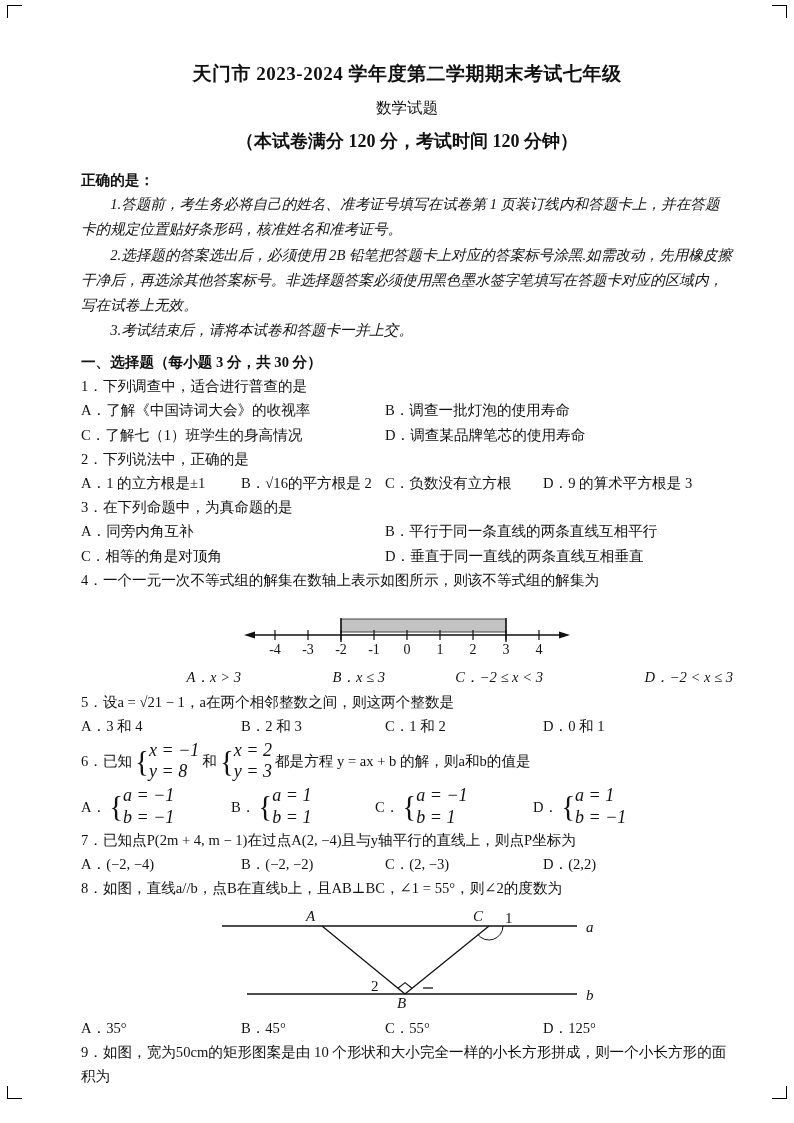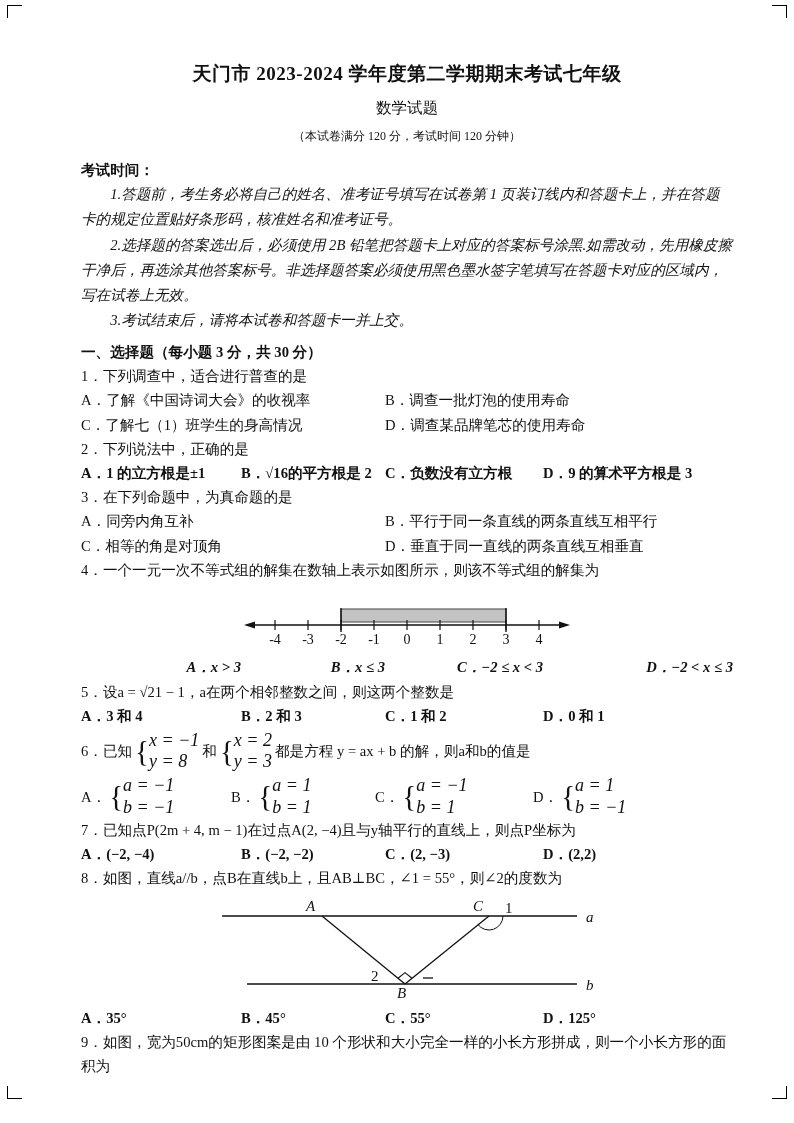--- a/index.html
+++ b/index.html
@@ -11,29 +11,29 @@
   .mark { position:absolute; width:14px; height:12px; border:0 solid #000; }
   .mark.tl { left:7px;  top:5px;    border-left-width:1.5px; border-top-width:1.5px; }
   .mark.tr { right:7px; top:5px;    border-right-width:1.5px; border-top-width:1.5px; }
   .mark.bl { left:7px;  bottom:24px; border-left-width:1.5px; border-bottom-width:1.5px; }
   .mark.br { right:7px; bottom:24px; border-right-width:1.5px; border-bottom-width:1.5px; }
 
   .content { position:absolute; left:72px; top:58px; width:652px; font-size:14.6px; line-height:1.66;margin-left:9px; }
 
   .title   { margin:0; text-align:center; font-size:19px; font-weight:700; letter-spacing:.5px; }
   .subject { margin:5px 0 0; text-align:center; font-size:15.5px; font-weight:400; }
-  .info    { margin-top:7px; text-align:center; font-size:12px; }
+  .info    { margin-top:7px; text-align:center; font-size:18px;font-weight:bold; }
 
   .notice-h { margin-top:11px; font-weight:700; }
   p.notice  { margin:0; text-indent:2em; line-height:1.72;font-style:italic; }
 
   .section-h { margin-top:7px; font-weight:700; }
 
   .stem { margin:0; }
-  .opts4 { display:grid; grid-template-columns:160px 144px 158px 1fr;font-weight:bold; }
+  .opts4 { display:grid; grid-template-columns:160px 144px 158px 1fr; }
   .opts2 { display:grid; grid-template-columns:304px 1fr; }
   .opts4 span, .opts2 span { white-space:nowrap; }
 
   .fig { text-align:center; margin:3px 0 1px; }
   svg text { font-family:"Liberation Serif","DejaVu Serif",serif; fill:#111; }
   .it { font-style:italic;text-align:right; }
 
   .q6stem { display:flex; align-items:center; flex-wrap:wrap; margin:2px 0; }
   .sys { display:inline-flex; align-items:center; margin:0 3px; }
   .brace { font-size:29px; line-height:1; display:inline-block; transform:scaleY(1.02); font-weight:400; }
@@ -49,21 +49,21 @@
   <div class="mark tr"></div>
   <div class="mark bl"></div>
   <div class="mark br"></div>
 
   <div class="content">
 
     <h1 class="title">天门市 2023-2024 学年度第二学期期末考试七年级</h1>
     <h2 class="subject">数学试题</h2>
     <div class="info">（本试卷满分 120 分，考试时间 120 分钟）</div>
 
-    <div class="notice-h">考试时间：</div>
+    <div class="notice-h">正确的是：</div>
     <p class="notice">1.答题前，考生务必将自己的姓名、准考证号填写在试卷第 1 页装订线内和答题卡上，并在答题卡的规定位置贴好条形码，核准姓名和准考证号。</p>
     <p class="notice">2.选择题的答案选出后，必须使用 2B 铅笔把答题卡上对应的答案标号涂黑.如需改动，先用橡皮擦干净后，再选涂其他答案标号。非选择题答案必须使用黑色墨水签字笔填写在答题卡对应的区域内，写在试卷上无效。</p>
     <p class="notice">3.考试结束后，请将本试卷和答题卡一并上交。</p>
 
     <div class="section-h">一、选择题（每小题 3 分，共 30 分）</div>
 
     <p class="stem">1．下列调查中，适合进行普查的是</p>
     <div class="opts2">
       <span>A．了解《中国诗词大会》的收视率</span>
       <span>B．调查一批灯泡的使用寿命</span>

